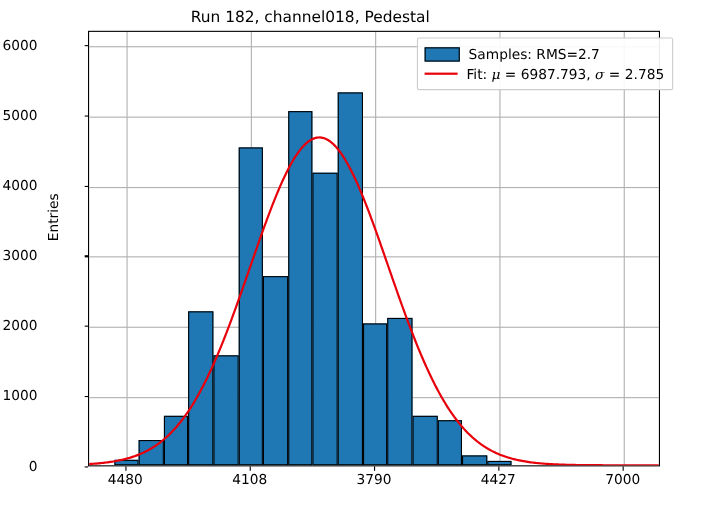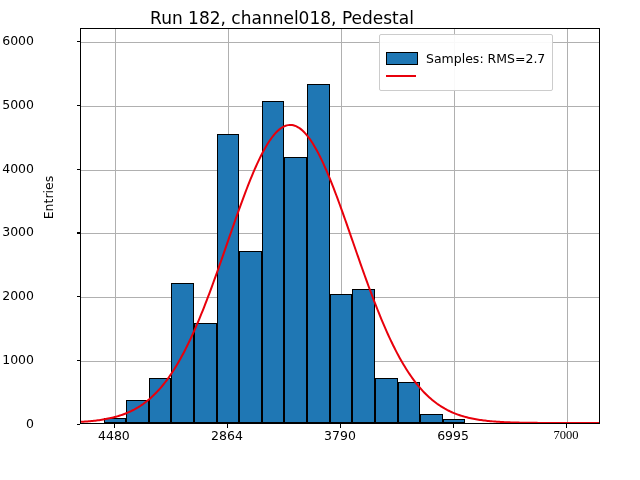--- a/index.html
+++ b/index.html
@@ -1,21 +1,21 @@
 <!DOCTYPE html>
 <html><head>
 <meta charset="utf-8">
 <style>
   html,body{margin:0;padding:0;}
   body{width:640px;height:480px;background:#ffffff;font-family:"DejaVu Sans",sans-serif;overflow:hidden;}
   #figure{position:relative;width:640px;height:480px;background:#ffffff;}
 
   #chart-title{
     position:absolute;left:0;top:8px;width:564px;text-align:center;
-    font-size:17px;color:#000;letter-spacing:0px;
+    font-size:14px;color:#000;letter-spacing:0px;
   }
 
   
   #plot-area{
     position:absolute;left:80px;top:28px;width:520px;height:396px;
     border:1.1px solid #000;box-sizing:border-box;background:#fff;
   }
   #plot-inner{position:absolute;left:0;top:0;width:100%;height:100%;overflow:hidden;}
 
   .gridline-h{position:absolute;left:0;width:100%;height:1px;background:#b0b0b0;}
@@ -33,21 +33,21 @@
   #ylabel{
     position:absolute;left:-22px;top:190px;width:140px;
     transform:rotate(-90deg);transform-origin:center center;
     text-align:center;font-size:12.5px;color:#000;
   }
   #xlabel{position:absolute;left:0;top:448px;width:640px;text-align:center;font-size:12.5px;color:#000;}
 
   #legend{
     position:absolute;left:379px;top:34px;
     border:1px solid #cccccc;border-radius:2px;background:rgba(255,255,255,0.92);
-    padding:14px 7px 5px 6px;box-shadow:none;
+    padding:5px 7px 5px 6px;box-shadow:none;
   }
   .legend-row{display:flex;align-items:center;height:18px;}
   .legend-swatch-patch{
     width:30px;height:11px;background:#1f77b4;border:1.1px solid #000;
     margin-right:8px;flex:none;
   }
   .legend-swatch-line{
     width:30px;height:0;border-top:2px solid #e8000b;margin-right:8px;flex:none;
   }
   .legend-text{font-size:12.5px;color:#000;white-space:nowrap;}
@@ -113,35 +113,38 @@
       <div class="ytick-label" style="top: 160.516px;">4000</div>
       <div class="ytick-mark" style="top: 168.516px;"></div>
       <div class="ytick-label" style="top: 96.6452px;">5000</div>
       <div class="ytick-mark" style="top: 104.645px;"></div>
       <div class="ytick-label" style="top: 32.7742px;">6000</div>
       <div class="ytick-mark" style="top: 40.7742px;"></div>
     </div>
   <div id="xticks">
       <div class="xtick-label" style="left: 73.913px;">4480</div>
       <div class="xtick-mark" style="left: 113.913px;"></div>
-      <div class="xtick-label" style="left: 186.957px;">2864</div>
+      <div class="xtick-label" style="left: 186.957px;">4108</div>
       <div class="xtick-mark" style="left: 226.957px;"></div>
       <div class="xtick-label" style="left: 300px;">3790</div>
       <div class="xtick-mark" style="left: 340px;"></div>
-      <div class="xtick-label" style="left: 413.043px;">6995</div>
+      <div class="xtick-label" style="left: 413.043px;">4427</div>
       <div class="xtick-mark" style="left: 453.043px;"></div>
-      <div class="xtick-label" style="left: 526.087px; font-family: Liberation Serif, serif;">7000</div>
+      <div class="xtick-label" style="left: 526.087px;">7000</div>
       <div class="xtick-mark" style="left: 566.087px;"></div>
     </div>
 
   <div id="ylabel">Entries</div>
 
   <div id="legend">
     <div class="legend-row">
       <span class="legend-swatch-patch"></span>
       <span class="legend-text">Samples: RMS=2.7</span>
     </div>
     <div class="legend-row">
       <span class="legend-swatch-line"></span>
+      <span class="legend-text">
+        Fit: <span class="mi">μ</span> = <span>6987.793</span>, <span class="mi">σ</span> = <span>2.785</span>
+      </span>
     </div>
   </div>
 
 </div>
 
 </body></html>

